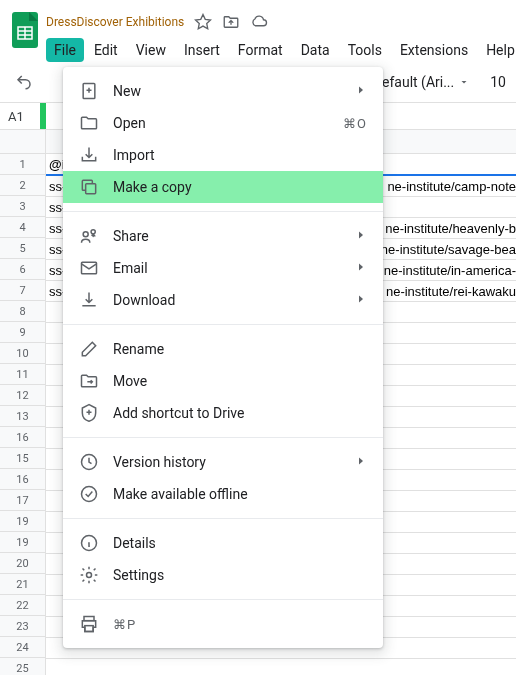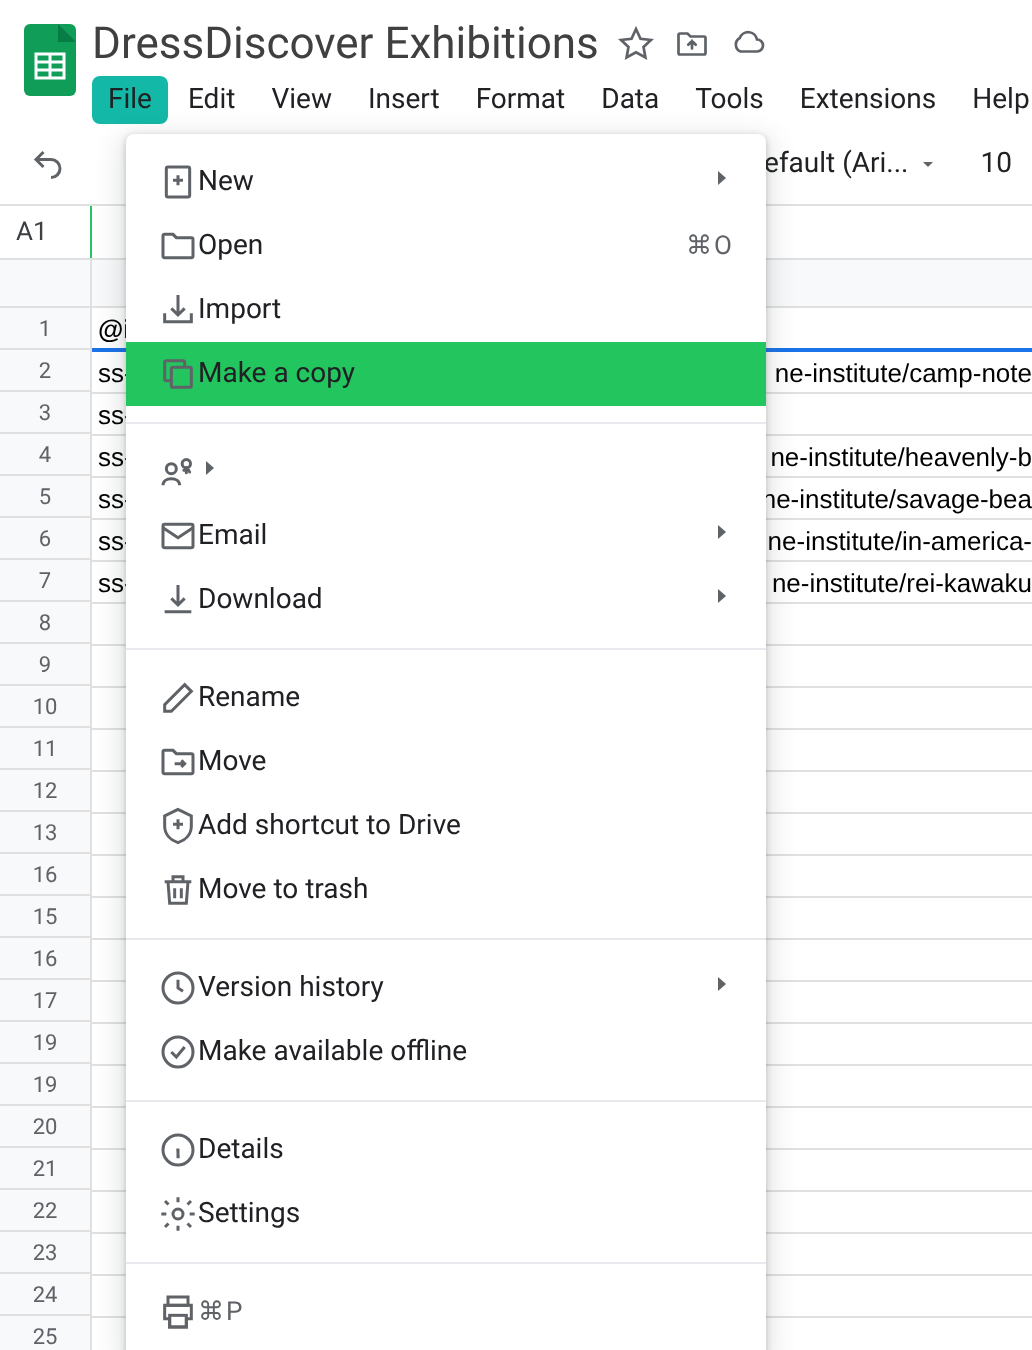--- a/index.html
+++ b/index.html
@@ -3,52 +3,52 @@
 <meta charset="utf-8">
 <style>
   * { box-sizing: border-box; margin: 0; padding: 0; }
   body { font-family: "Google Sans", Roboto, Arial, sans-serif; font-size: 14px; color: #202124; background: #fff; width: 516px; height: 675px; overflow: hidden; position: relative; }
   
   .header { display: flex; align-items: flex-start; padding: 8px 12px 0 12px; gap: 8px; }
   .logo { width: 40px; height: 40px; display: flex; align-items: center; justify-content: center; margin-top: 2px; }
   .logo-svg { width: 26px; height: 36px; }
   .titlebar { flex: 1; }
   .titlerow { display: flex; align-items: center; gap: 10px; height: 28px; }
-  .doc-title { font-size: 22px; color: #404040; font-weight: 400; letter-spacing: 0; }
+  .doc-title { font-size: 12px; color: #a16207; font-weight: 400; letter-spacing: 0; }
   .title-icon { color: #5f6368; display: flex; align-items: center; }
   .title-icon svg { width: 18px; height: 18px; }
   
   .menubar { display: flex; gap: 2px; margin-top: 2px; }
   .menu-item { padding: 4px 8px; font-size: 14px; color: #202124; border-radius: 4px; cursor: pointer; }
   .menu-item.active { background: #14b8a6; }
   
   .toolbar { display: flex; align-items: center; padding: 6px 10px; gap: 6px; height: 40px; }
   .tb-btn { width: 28px; height: 28px; display: flex; align-items: center; justify-content: center; color: #5f6368; border-radius: 4px; }
   .tb-sep { flex: 1; }
   .font-sel { display: flex; align-items: center; gap: 4px; font-size: 14px; color: #202124; padding: 0 6px; }
   .font-size { font-size: 14px; color: #202124; padding-left: 8px; }
   
   .namebox-row { display: flex; align-items: center; border-top: 1px solid #e0e0e0; border-bottom: 1px solid #e0e0e0; height: 28px; }
-  .namebox { width: 46px; padding-left: 8px; font-size: 13px; color: #3c4043; border-right: 1px solid #22c55e; height: 100%; display: flex; align-items: center; }
+  .namebox { width: 46px; padding-left: 8px; font-size: 13px; color: #3c4043; border-right: 6px solid #22c55e; height: 100%; display: flex; align-items: center; }
   
   .grid { position: relative; }
   .corner { width: 46px; height: 24px; background: #f8f9fa; border-right: 1px solid #e0e0e0; border-bottom: 1px solid #e0e0e0; }
   .grid-body { display: flex; }
   .row-headers { width: 46px; }
   .row-h { height: 21px; background: #f8f9fa; border-right: 1px solid #e0e0e0; border-bottom: 1px solid #e0e0e0; font-size: 11px; color: #5f6368; display: flex; align-items: center; justify-content: center; }
   .cells { width: 470px; position: relative; }
   .row { height: 21px; border-bottom: 1px solid #e0e0e0; display: flex; align-items: center; font-size: 13px; font-family: Arial, sans-serif; color: #000; overflow: hidden; white-space: nowrap; }
   .row.r1 { background: #fff; border-bottom: 2px solid #1a73e8; height: 22px; font-weight: bold; }
   .cell-a { width: 520px; padding-left: 3px; overflow: hidden; white-space: nowrap; }
   .celltext-b { padding-left: 0; }
   
   
   .dropdown { position: absolute; left: 63px; top: 67px; width: 320px; background: #fff; border-radius: 4px; box-shadow: 0 1px 3px rgba(60,64,67,.3), 0 4px 12px 4px rgba(60,64,67,.12); padding: 8px 0; z-index: 10; }
-  .dd-item { display: flex; align-items: center; height: 32px; padding: 0 16px; font-size: 14px; color: #202124; cursor: pointer; position: relative; }
-  .dd-item.hover { background: #22c55e; }
+  .dd-item { display: flex; align-items: center; height: 32px; padding: 0 16px; gap: 14px; font-size: 14px; color: #202124; cursor: pointer; position: relative; }
+  .dd-item.hover { background: #86efac; }
   .dd-icon { width: 20px; height: 20px; color: #5f6368; display: flex; align-items: center; justify-content: center; flex-shrink: 0; }
   .dd-icon svg { width: 20px; height: 20px; }
   .dd-label { flex: 1; }
   .dd-arrow { color: #5f6368; }
   .dd-arrow svg { width: 12px; height: 12px; }
   .dd-kbd { font-size: 13px; color: #5f6368; letter-spacing: 1px; }
   .dd-sep { height: 1px; background: #e8eaed; margin: 8px 0; }
   
   .gap-col-b { margin-left: 285px; }
 </style>
@@ -244,20 +244,21 @@
   <div class="dd-sep"></div>
   <div class="dd-item">
     <span class="dd-icon">
         <svg viewBox="0 0 24 24" fill="none" stroke="currentColor" stroke-width="1.8">
           <circle cx="8" cy="10" r="3"></circle>
           <path d="M3 20c0-2.5 2.2-4 5-4s5 1.5 5 4"></path>
           <circle cx="17" cy="7" r="2.5"></circle>
           <path d="M19 12v0M17 9.5v3M15.5 11h3" stroke-linecap="round"></path>
         </svg>
       </span>
+    <span class="dd-label">Share</span>
     <span class="dd-arrow"><svg viewBox="0 0 24 24" fill="currentColor">
           <path d="M8 5l8 7-8 7z"></path>
         </svg></span>
   </div>
   <div class="dd-item">
     <span class="dd-icon">
         <svg viewBox="0 0 24 24" fill="none" stroke="currentColor" stroke-width="1.8">
           <rect x="3" y="5" width="18" height="14" rx="1"></rect>
           <path d="M3 7l9 6 9-6"></path>
         </svg>
@@ -297,28 +298,20 @@
     <span class="dd-label">Move</span>
   </div>
   <div class="dd-item">
     <span class="dd-icon">
         <svg viewBox="0 0 24 24" fill="none" stroke="currentColor" stroke-width="1.8">
           <path d="M12 2 4 6v6c0 5 3.5 8.5 8 10 4.5-1.5 8-5 8-10V6Z"></path>
           <path d="M12 8v6M9 11h6"></path>
         </svg>
       </span>
     <span class="dd-label">Add shortcut to Drive</span>
-  </div>
-  <div class="dd-item">
-    <span class="dd-icon">
-        <svg viewBox="0 0 24 24" fill="none" stroke="currentColor" stroke-width="1.8">
-          <path d="M4 7h16M9 7V4h6v3M6 7l1 13h10l1-13M10 11v6M14 11v6"></path>
-        </svg>
-      </span>
-    <span class="dd-label">Move to trash</span>
   </div>
   <div class="dd-sep"></div>
   <div class="dd-item">
     <span class="dd-icon">
         <svg viewBox="0 0 24 24" fill="none" stroke="currentColor" stroke-width="1.8">
           <circle cx="12" cy="12" r="9"></circle>
           <path d="M12 7v5l3 2"></path>
         </svg>
       </span>
     <span class="dd-label">Version history</span>

